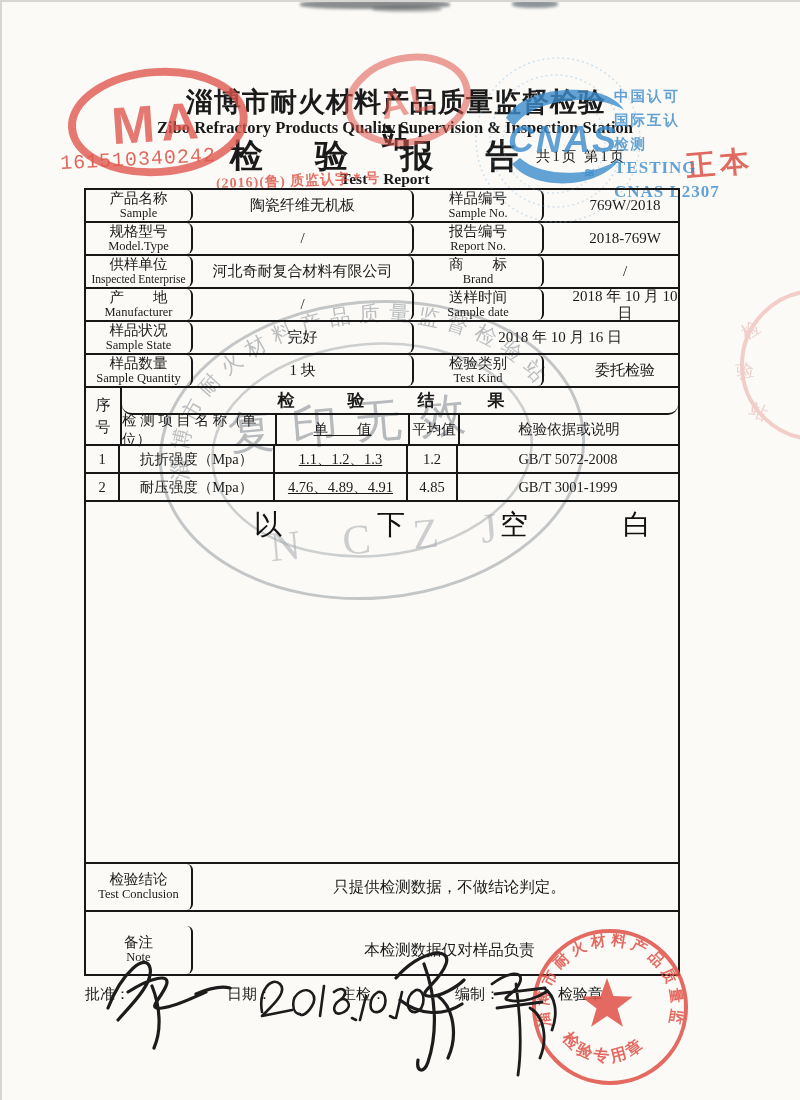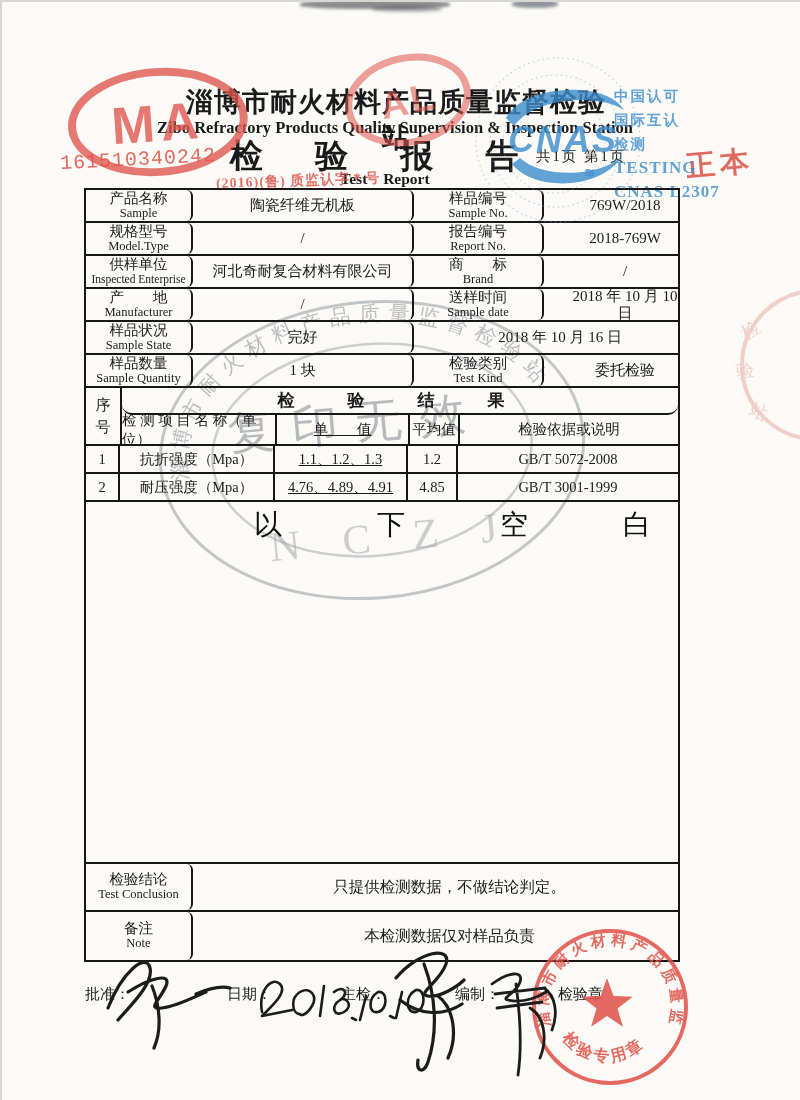--- a/index.html
+++ b/index.html
@@ -18,21 +18,21 @@
   .red{color:#dc5145;}
   .cma-number{left:60px;top:148px;font-size:20px;font-family:"Liberation Mono","DejaVu Sans Mono",monospace;
               transform:rotate(-3deg);opacity:.85;letter-spacing:1px;}
   .cert-line{left:216px;top:172px;font-size:14px;font-weight:bold;transform:rotate(-2deg);opacity:.8;letter-spacing:1px;}
   .copy-mark{left:686px;top:144px;font-size:29px;font-weight:bold;letter-spacing:5px;transform:rotate(-5deg);opacity:.85;}
   .cnas-side{left:614px;top:84px;font-size:14.5px;font-weight:bold;color:#3c8ccb;opacity:.8;line-height:24px;letter-spacing:2px;}
   .cnas-side .en{font-size:17px;letter-spacing:1px;}
   
   .tbl{position:absolute;left:84px;top:188px;width:596px;border:2px solid #171717;box-sizing:border-box;}
   .row{display:flex;border-bottom:2px solid #171717;box-sizing:border-box;}
-  .row:last-child{border-bottom:none;}
+  .row:last-child{border-bottom:none;margin-top:14px;}
   .c{border-right:2px solid #171717;box-sizing:border-box;display:flex;flex-direction:column;
      align-items:center;justify-content:center;line-height:1.1;text-align:center;overflow:hidden;border-radius:6px;}
   .c:last-child{border-right:none;padding-left:28px;}
   .info-row{height:33px;}
   .w1{width:107px;}.w2{width:221px;}.w3{width:130px;}.w4{flex:1;}
   .lab-cn{font-size:14.5px;}
   .lab-en{font-size:12.5px;}
   .val{font-size:15px;}
   .res-head{display:flex;box-sizing:border-box;border-bottom:2px solid #171717;}
   .seqcell{width:34px;border-right:2px solid #171717;display:flex;flex-direction:column;align-items:center;justify-content:center;font-size:15px;line-height:1.5;}

